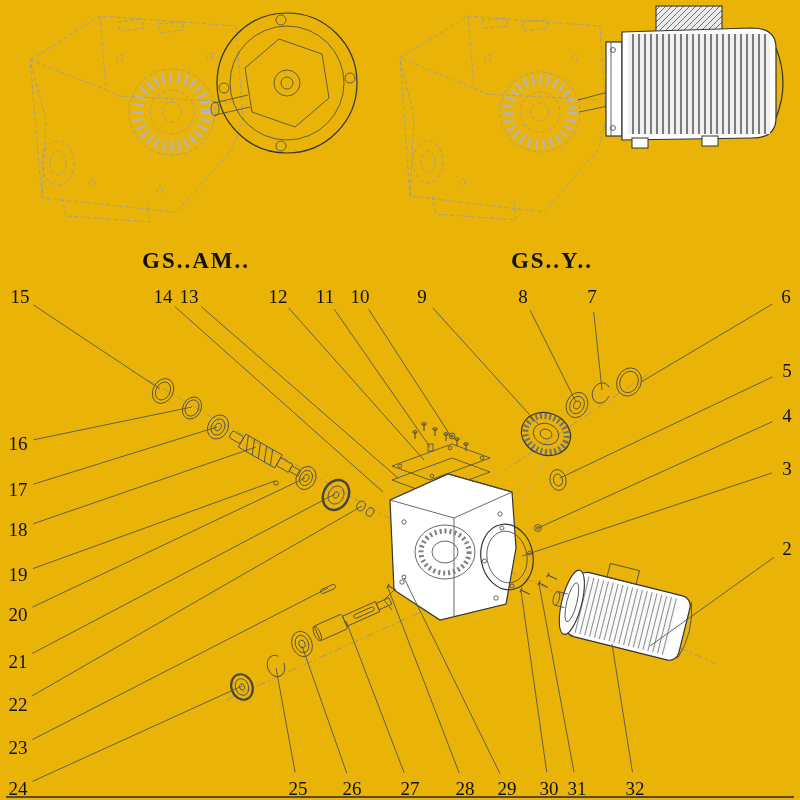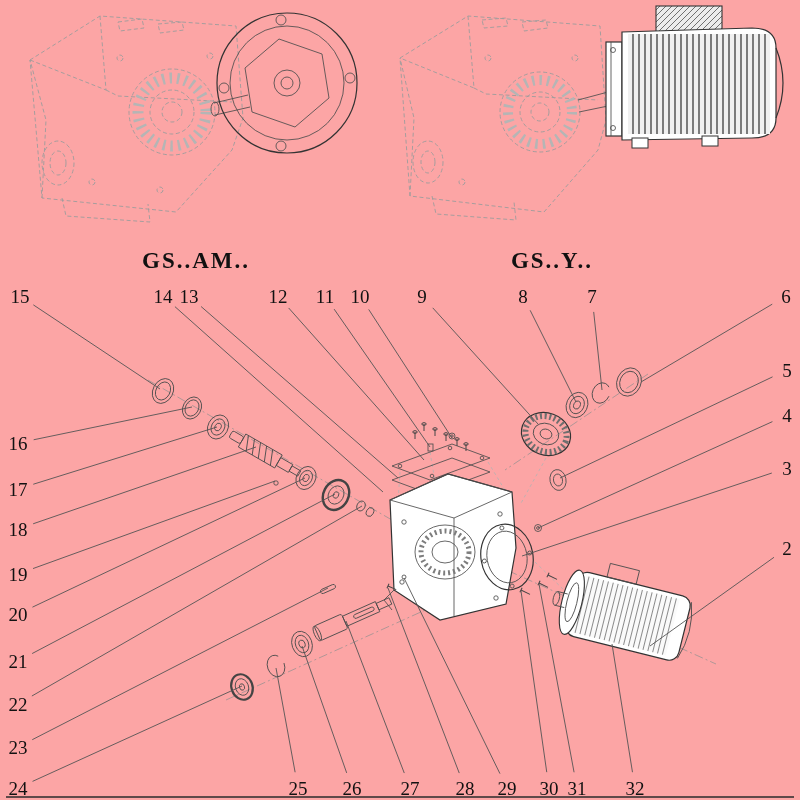--- a/index.html
+++ b/index.html
@@ -1,17 +1,17 @@
 <!DOCTYPE html>
 <html><head>
 <meta charset="utf-8">
 <style>
   html,body { margin:0; padding:0; background:#ffffff; }
   #page {
-    position:relative; width:800px; height:800px; background:#fca5a5;
+    position:relative; width:800px; height:800px; background:#eab308;
     font-family:"Liberation Serif", serif; overflow:hidden;text-decoration:underline;
   }
   svg { display:block; }
   .dashed  { fill:none; stroke:#9c9c9c; stroke-width:0.9; stroke-dasharray:4 2.6; }
   .dashed2 { fill:none; stroke:#b3b3b3; stroke-width:0.8; stroke-dasharray:3 3; }
   .axis    { fill:none; stroke:#8f8f8f; stroke-width:0.7; stroke-dasharray:9 3 2 3; }
   .solid   { fill:none; stroke:#333333; stroke-width:1.2; }
   .thin    { fill:none; stroke:#4d4d4d; stroke-width:0.85; }
   .rim     { fill:none; stroke:#444444; stroke-width:2.4; }
   .bolt line { stroke:#444444; stroke-width:1; }

